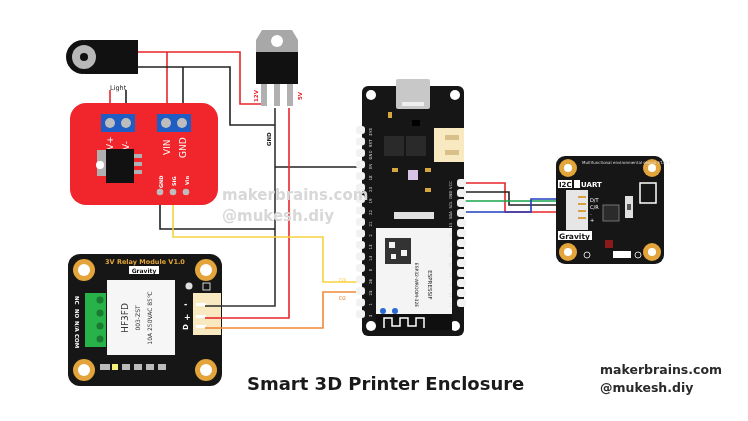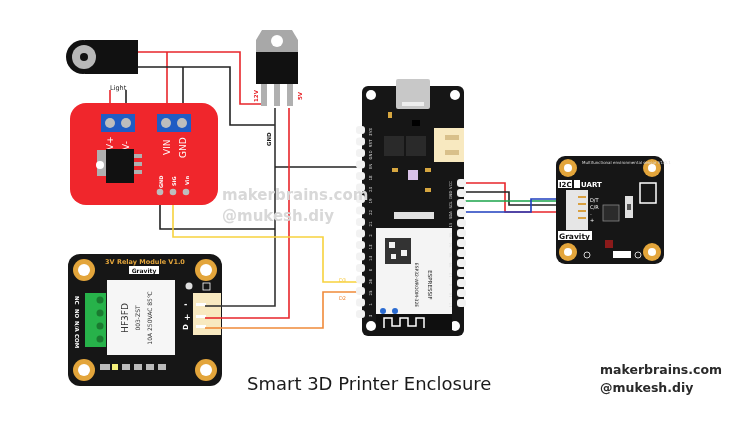--- a/index.html
+++ b/index.html
@@ -1,18 +1,18 @@
 <!DOCTYPE html>
 <html><head>
 <meta charset="utf-8">
 <style>
   html, body { margin:0; padding:0; background:#ffffff; }
   body { width:748px; height:421px; position:relative; overflow:hidden; font-family:"DejaVu Sans", sans-serif; }
   #diagram { position:absolute; left:0; top:0; }
-  .title { position:absolute; left:247px; top:373px; font-family:"DejaVu Sans", sans-serif; font-weight:normal; font-size:18px; color:#1a1a1a; letter-spacing:0px; }
+  .title { position:absolute; left:247px; top:373px; font-family:"DejaVu Sans", sans-serif; font-weight:bold; font-size:18px; color:#1a1a1a; letter-spacing:0px; }
   .credit { position:absolute; left:600px; font-family:"DejaVu Sans", sans-serif; font-weight:bold; font-size:12.5px; color:#2a2a2a; }
   .credit.l1 { top:362px; }
   .credit.l2 { top:380px; }
   .wm { position:absolute; left:222px; font-family:"DejaVu Sans", sans-serif; font-weight:bold; font-size:15px; color:#d8d8d8; }
   .wm.l1 { top:186px; }
   .wm.l2 { top:207px; }
 </style>
 </head>
 <body>
 

